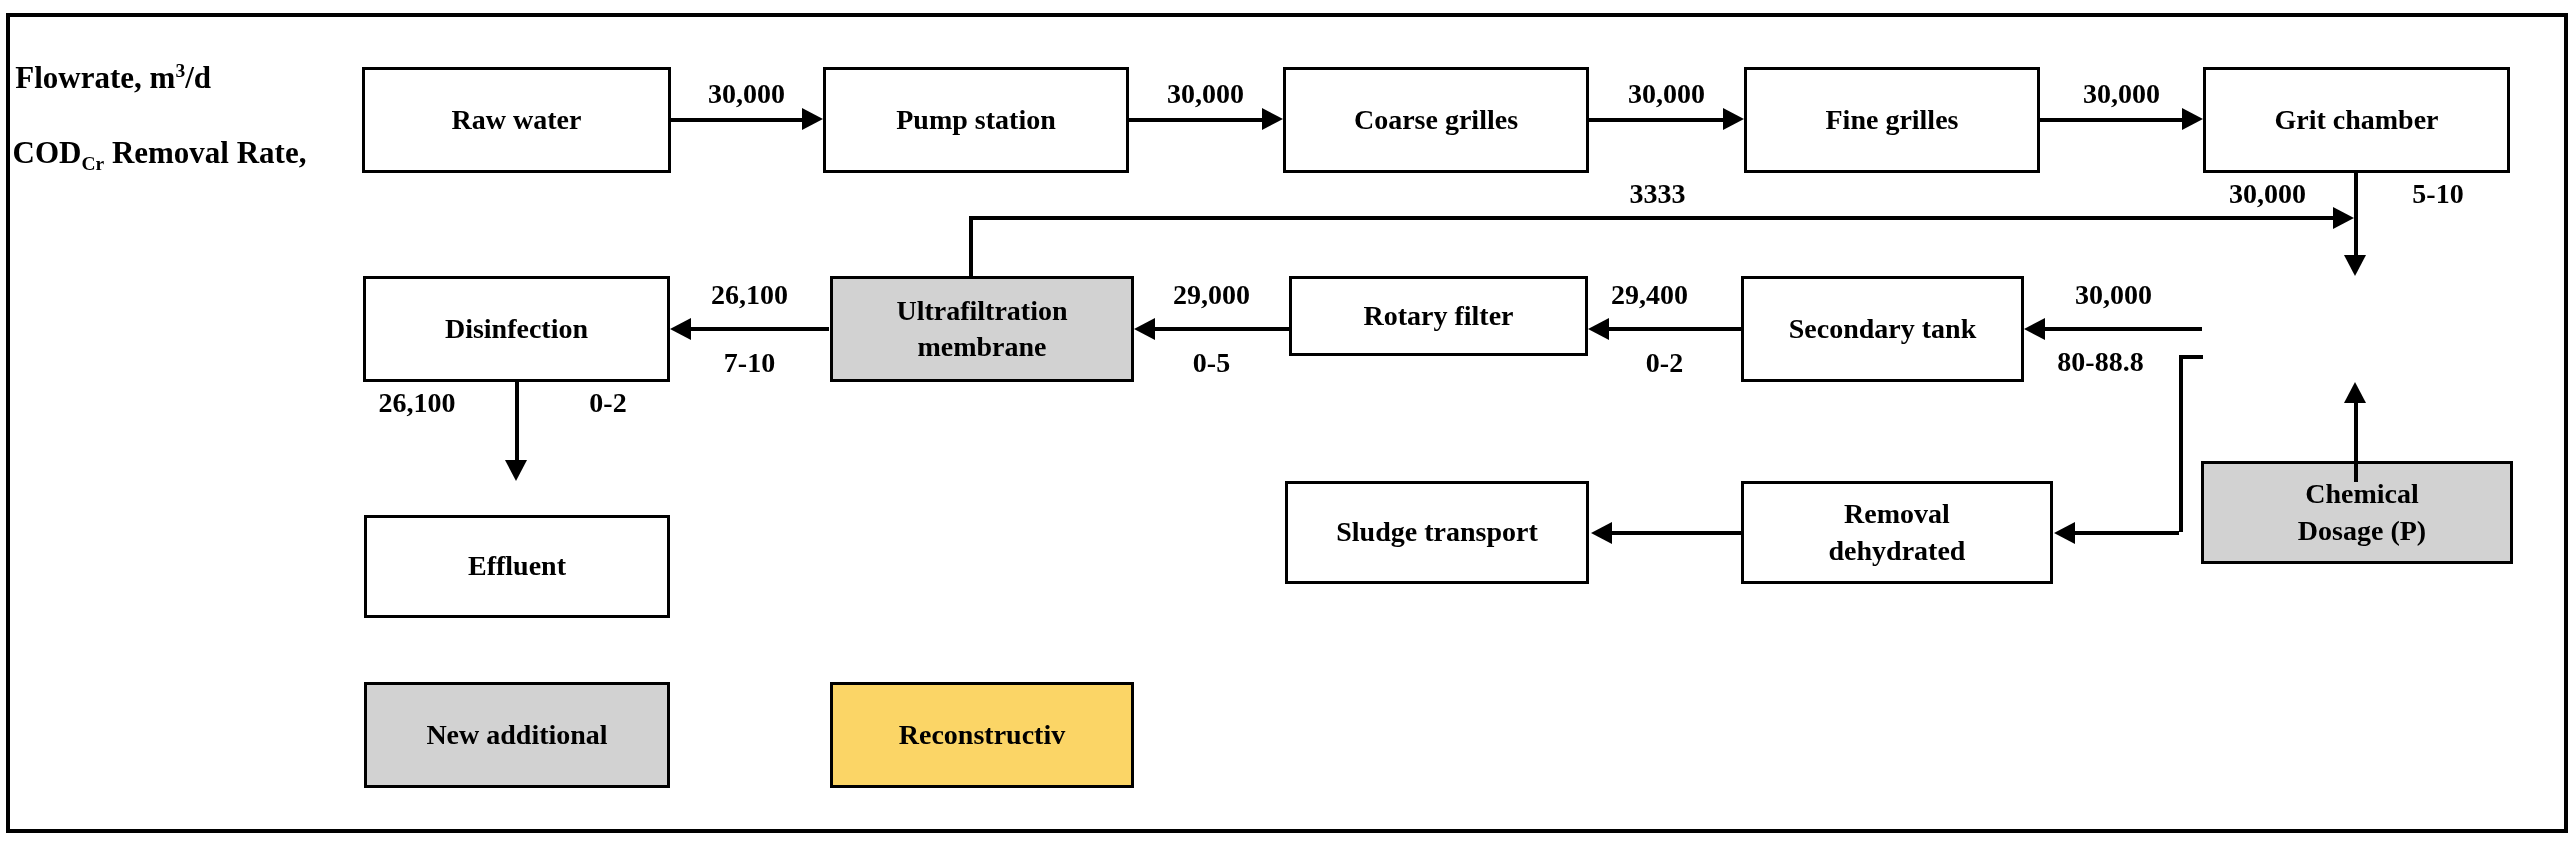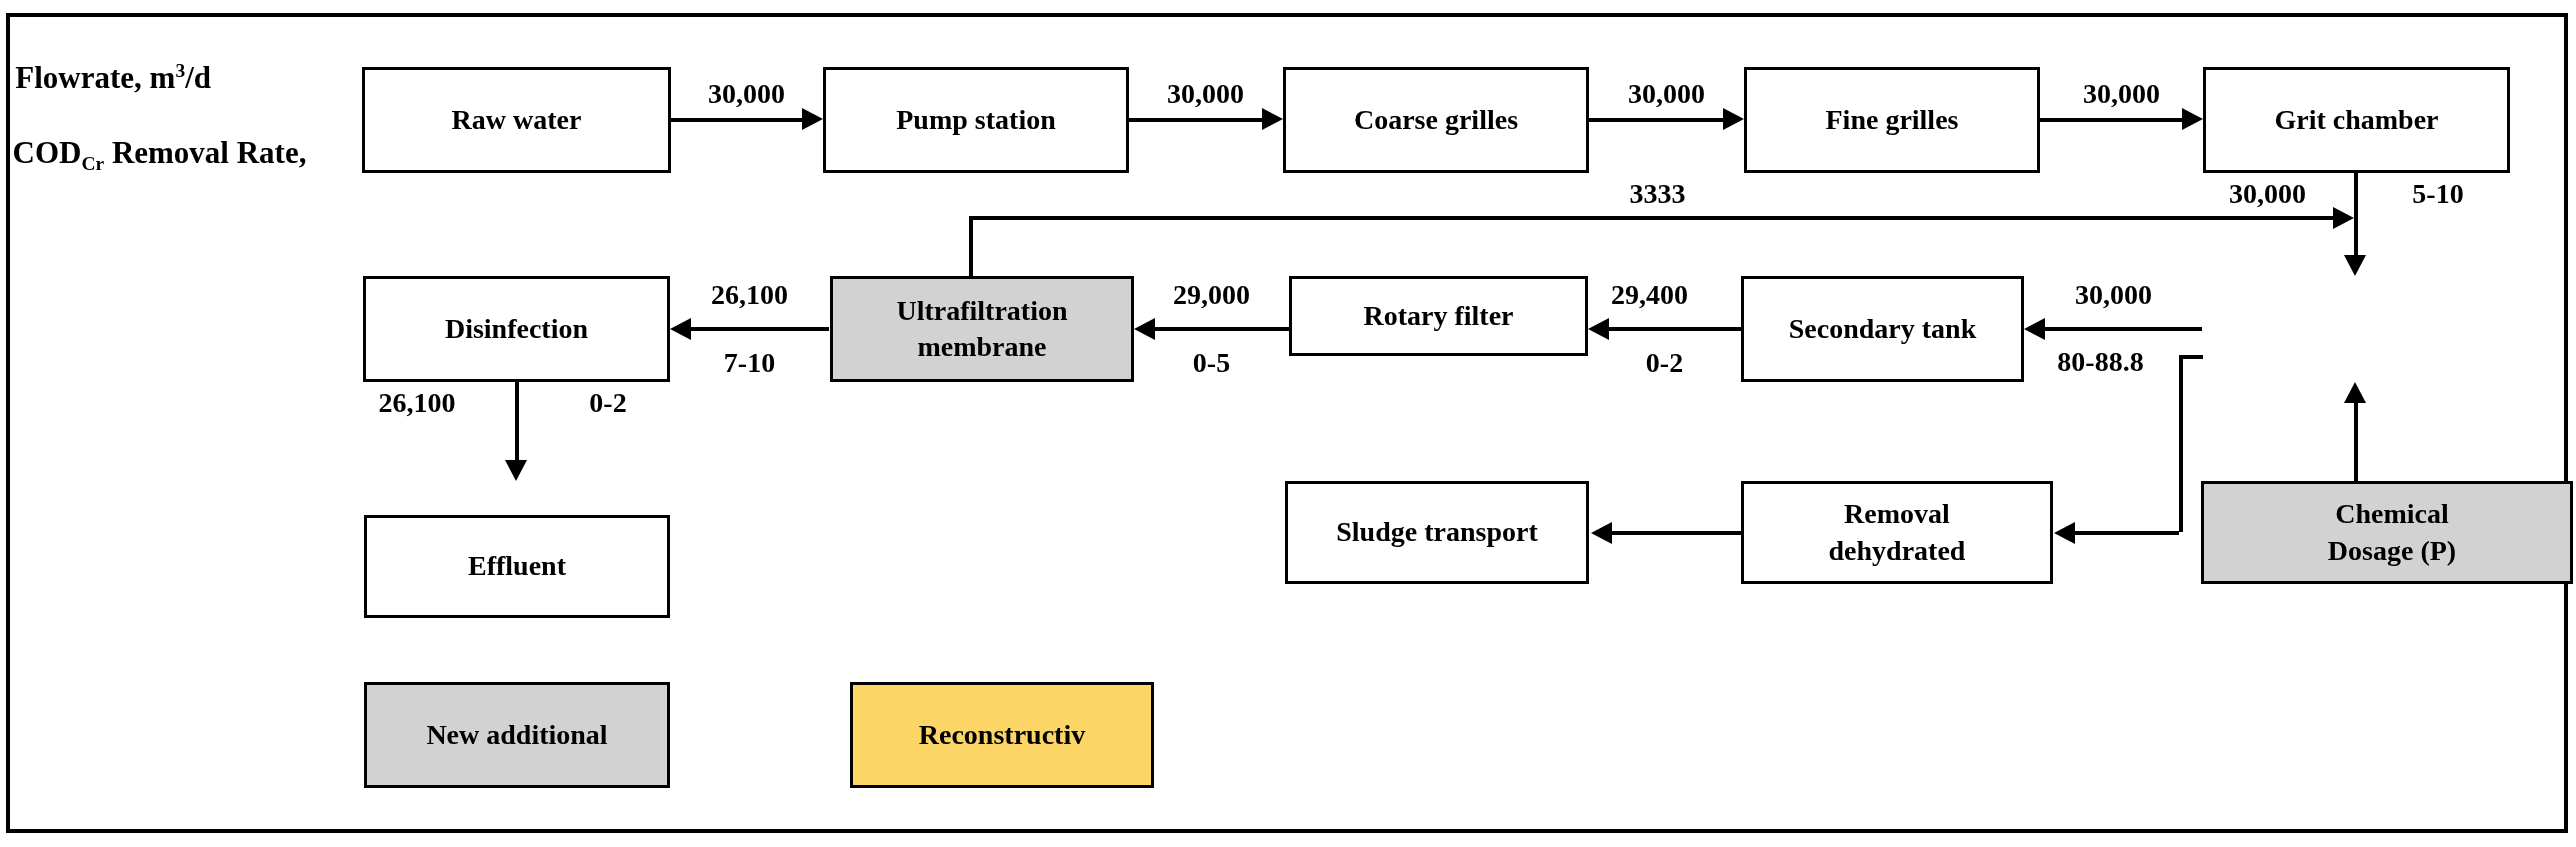--- a/index.html
+++ b/index.html
@@ -115,36 +115,36 @@
   <div class="box" style="left:364px;top:481px;width:306px;height:103px;margin-top:34px;">
       <span>Effluent</span>
     </div>
   <div class="box" style="left:1285px;top:481px;width:304px;height:103px;">
       <span>Sludge transport</span>
     </div>
   <div class="box" style="left:1741px;top:481px;width:312px;height:103px;">
       <span>Removal</span>
       <span>dehydrated</span>
     </div>
-  <div class="box gray" style="left:2201px;top:481px;width:372px;height:103px;padding-left:10px;">
+  <div class="box gray" style="left:2201px;top:461px;width:312px;height:103px;padding-left:10px;">
       <span>Chemical</span>
       <span>Dosage (P)</span>
     </div>
 
   <div class="head left" style="left:1591px;top:522px;"></div>
   <div class="hline" style="left:1611px;top:531px;width:130px;height:3.5px;"></div>
 
   <div class="hline" style="left:2179px;top:355px;width:24px;height:3.5px;"></div>
   <div class="vline" style="left:2179px;top:355px;width:3.5px;height:177px;"></div>
   <div class="hline" style="left:2075px;top:531px;width:104px;height:3.5px;"></div>
   <div class="head left" style="left:2054px;top:522px;"></div>
 
   <div class="vline" style="left:2354px;top:403px;width:3.5px;height:79px;"></div>
   <div class="head up" style="left:2344px;top:382px;"></div>
 
   <div class="box gray" style="left:364px;top:682px;width:306px;height:106px;">
       <span>New additional</span>
     </div>
-  <div class="box yellow" style="left:830px;top:682px;width:304px;height:106px;margin-left:20px;">
+  <div class="box yellow" style="left:830px;top:682px;width:304px;height:106px;">
       <span>Reconstructiv</span>
     </div>
 </div>
 
 
 </body></html>

